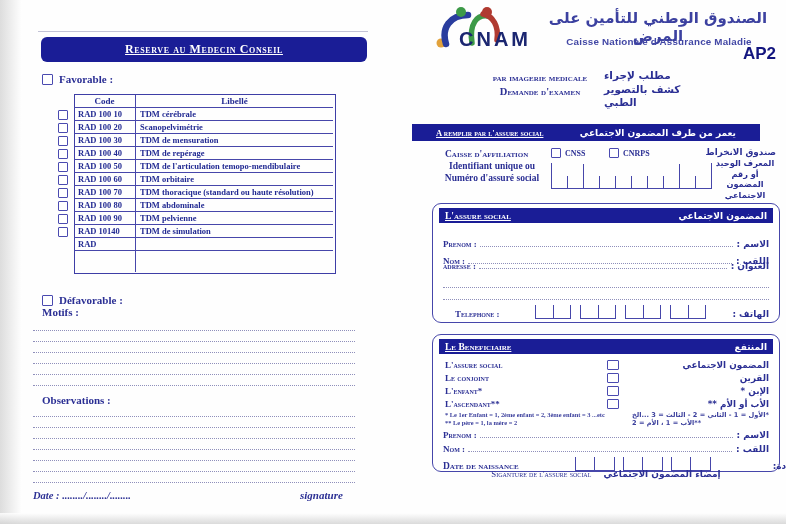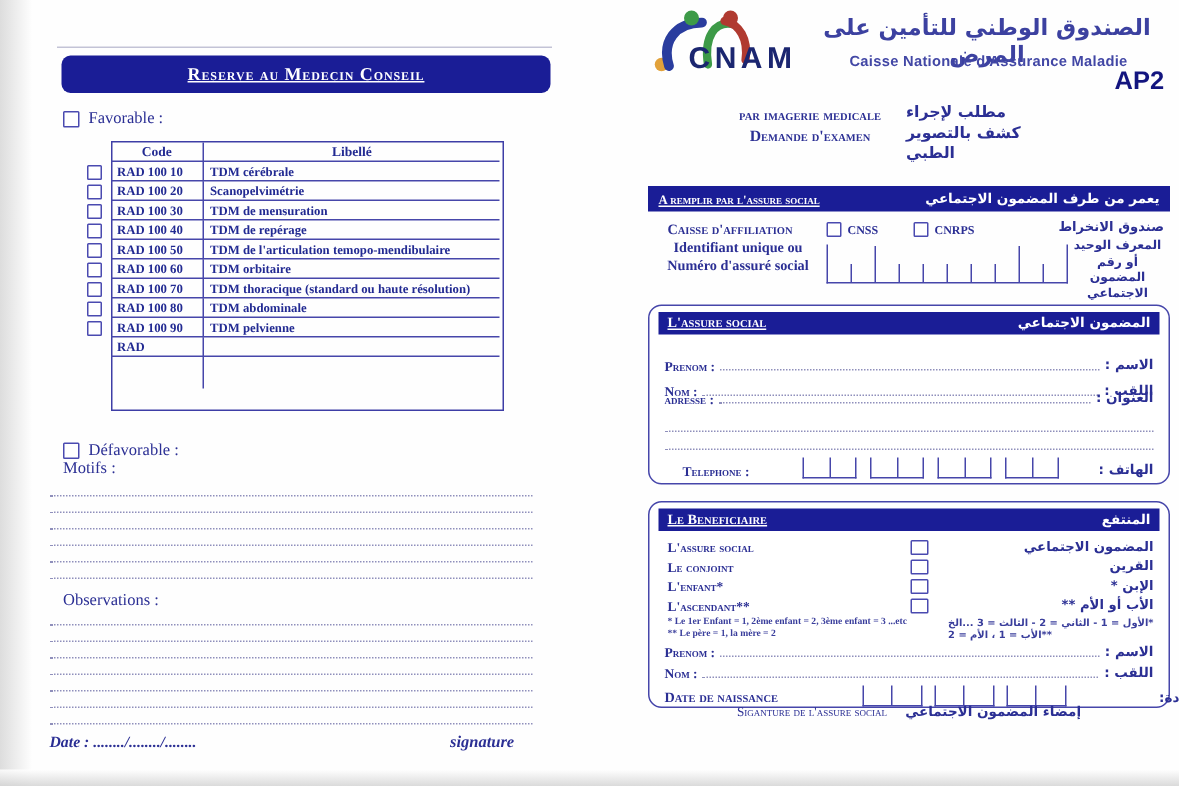--- a/index.html
+++ b/index.html
@@ -33,33 +33,33 @@
   .gut .cb{width:10px;height:10px;}
   .ccell,.lcell{box-sizing:border-box;display:flex;align-items:center;font-size:8.5px;font-weight:bold;color:#222a92;}
   .ccell{width:62px;border-right:1.1px solid #4646aa;border-bottom:1.1px solid #4646aa;padding-left:4px;}
   .lcell{width:197px;border-bottom:1.1px solid #4646aa;padding-left:4px;}
   .trow.hd .ccell,.trow.hd .lcell{justify-content:center;padding-left:0;font-size:9px;}
   .trow:last-child .ccell,.trow:last-child .lcell{border-bottom:none;}
   
   .dotline{height:10px;border-bottom:1.6px dotted #8f8fbb;}
   .lines{display:block;}
   
-  .lab11{font-size:11px;font-weight:normal;color:#2b2f94;}
+  .lab11{font-size:11px;font-weight:bold;color:#2b2f94;}
   .chkrow{display:flex;align-items:center;gap:6px;}
   
   .cnam{left:459px;top:28px;font-family:"Liberation Sans",sans-serif;font-weight:bold;
         font-size:20px;letter-spacing:3px;color:#1b2670;}
   .callig{left:548px;top:9px;width:220px;text-align:center;font-size:15px;color:#3c41a0;}
   .orgfr{left:546px;top:36px;width:226px;text-align:center;font-family:"Liberation Sans",sans-serif;
          font-weight:bold;font-size:9.8px;letter-spacing:.2px;color:#4247a5;}
   .ap2{left:743px;top:44px;font-family:"Liberation Sans",sans-serif;font-weight:bold;font-size:17px;color:#13157f;}
   .titfr{left:456px;top:71px;width:168px;text-align:center;font-size:10.5px;font-weight:bold;line-height:13.5px;}
   .titar{left:604px;top:69px;width:104px;text-align:left;font-size:10.5px;line-height:13.5px;}
-  .fillbar{left:432px;top:124px;width:348px;height:17px;display:flex;align-items:center;
-           justify-content:space-between;padding:0 7px;box-sizing:border-box;}
+  .fillbar{left:412px;top:124px;width:348px;height:17px;display:flex;align-items:center;
+           justify-content:space-between;padding:0 24px;box-sizing:border-box;}
   .fillbar .fr{font-size:8.5px;}
   .fillbar .arx{font-size:9px;}
   .optrow{display:flex;align-items:center;gap:4px;font-size:8px;font-weight:bold;}
   
   .comb{left:551px;top:163px;width:161px;height:26px;border-left:1.4px solid #4646aa;border-right:1.4px solid #4646aa;
         border-bottom:1.4px solid #4646aa;display:flex;align-items:flex-end;box-sizing:border-box;}
   .comb i{flex:1;height:12px;border-right:1.1px solid #4646aa;}
   .comb i.tallc{height:24px;}
   .comb i:last-child{border-right:none;}
   .grps{display:flex;gap:9px;align-items:flex-end;}
@@ -170,20 +170,27 @@
     <span class="lcell">TDM abdominale</span>
   </div>
   <div class="trow">
     <span class="gut">
         <span class="cb"></span>
       </span>
     <span class="ccell">RAD 100 90</span>
     <span class="lcell">TDM pelvienne</span>
   </div>
   <div class="trow">
+    <span class="gut">
+        <span class="cb"></span>
+      </span>
+    <span class="ccell">RAD 10140</span>
+    <span class="lcell">TDM de simulation</span>
+  </div>
+  <div class="trow">
     <span class="gut"></span>
     <span class="ccell">RAD</span>
     <span class="lcell"></span>
   </div>
   <div class="trow tall">
     <span class="gut"></span>
     <span class="ccell"></span>
     <span class="lcell"></span>
   </div>
 </div>

